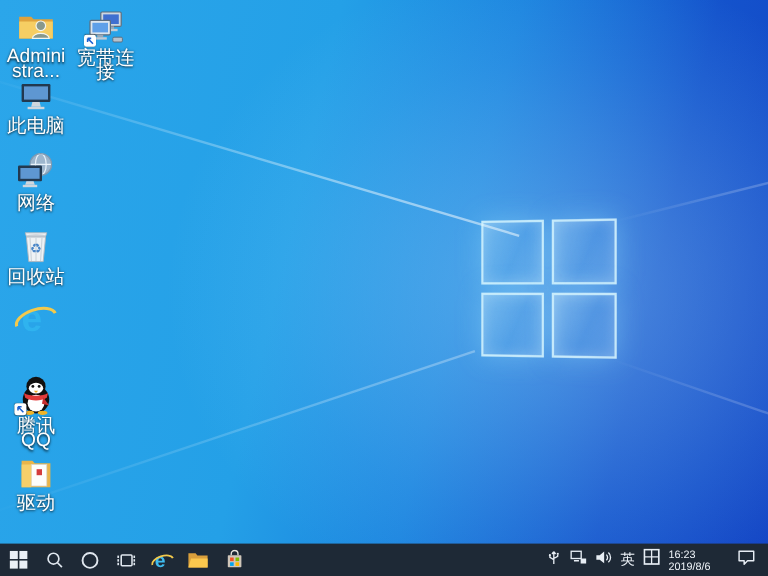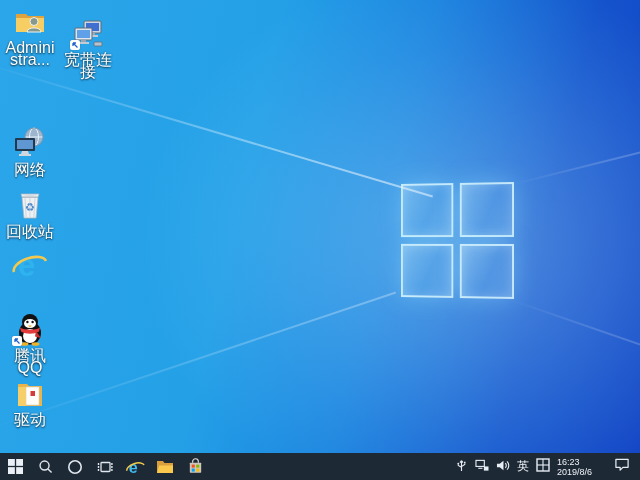--- a/index.html
+++ b/index.html
@@ -63,21 +63,21 @@
       <svg width="34" height="32" viewBox="0 0 32 32">
         <path d="M2,8 L12,8 L14,10 L30,10 L30,26 L2,26 Z" fill="#dfa23c"></path>
         <path d="M2,12 L30,12 L30,26 L2,26 Z" fill="#f6ce63"></path>
         <circle cx="20" cy="15.5" r="4" fill="#87988c" stroke="#f2f5ef" stroke-width="1"></circle>
         <path d="M13,26 C13,20.5 27,20.5 27,26 Z" fill="#87988c" stroke="#f2f5ef" stroke-width="1"></path>
       </svg>
     </div>
     <div class="lbl">Administra...</div>
   </div>
 
-  <div class="dicon" style="left:60px;top:16px;">
+  <div class="dicon" style="left:60px;top:5px;">
     <div class="art">
       <svg width="34" height="32" viewBox="0 0 32 32">
         <rect x="12" y="3" width="17" height="12" rx="1" fill="#cdd7e2" stroke="#5d6d7d"></rect>
         <rect x="14" y="5" width="13" height="8" fill="#3f6fd0"></rect>
         <rect x="18" y="15" width="5" height="2" fill="#9aa8b6"></rect>
         <rect x="15" y="17" width="11" height="2" fill="#c0cbd6"></rect>
         <rect x="3" y="10" width="17" height="12" rx="1" fill="#dde6ee" stroke="#5d6d7d"></rect>
         <rect x="5" y="12" width="13" height="8" fill="#5fa0e8"></rect>
         <rect x="9" y="22" width="5" height="2" fill="#9aa8b6"></rect>
         <rect x="6" y="24" width="11" height="2" fill="#c0cbd6"></rect>
@@ -85,20 +85,31 @@
       </svg>
       <span class="badge">
         <svg width="8" height="8" viewBox="0 0 8 8">
             <path d="M6.5,6.5 L2,2 M2,2 h3 M2,2 v3" stroke="#1e62d0" stroke-width="1.3" fill="none"></path>
           </svg>
       </span>
     </div>
     <div class="lbl">宽带连接</div>
   </div>
 
+  <div class="dicon" style="left:2px;top:62px;">
+    <div class="art">
+      <svg width="34" height="32" viewBox="0 0 32 32">
+        <rect x="4" y="6" width="24" height="15" rx="1" fill="#22384f"></rect>
+        <rect x="6" y="8" width="20" height="11" fill="#5e97d2"></rect>
+        <path d="M13,21 L19,21 L20,25 L12,25 Z" fill="#cfd6dd"></path>
+        <rect x="9" y="25" width="14" height="2" fill="#cfd6dd"></rect>
+      </svg>
+    </div>
+    <div class="lbl">此电脑</div>
+  </div>
 
 
   <div class="dicon" style="left:2px;top:126px;">
     <div class="art">
       <svg width="34" height="34" viewBox="0 0 34 34">
         <circle cx="21" cy="11" r="9" fill="#9db6cd"></circle>
         <ellipse cx="21" cy="11" rx="4.5" ry="9" fill="none" stroke="#e8f2fa" stroke-width="1"></ellipse>
         <line x1="12" y1="11" x2="30" y2="11" stroke="#e8f2fa" stroke-width="1"></line>
         <circle cx="21" cy="11" r="9" fill="none" stroke="#7e99b2" stroke-width="1"></circle>
         <rect x="2" y="12" width="20" height="13" rx="1" fill="#22384f"></rect>

